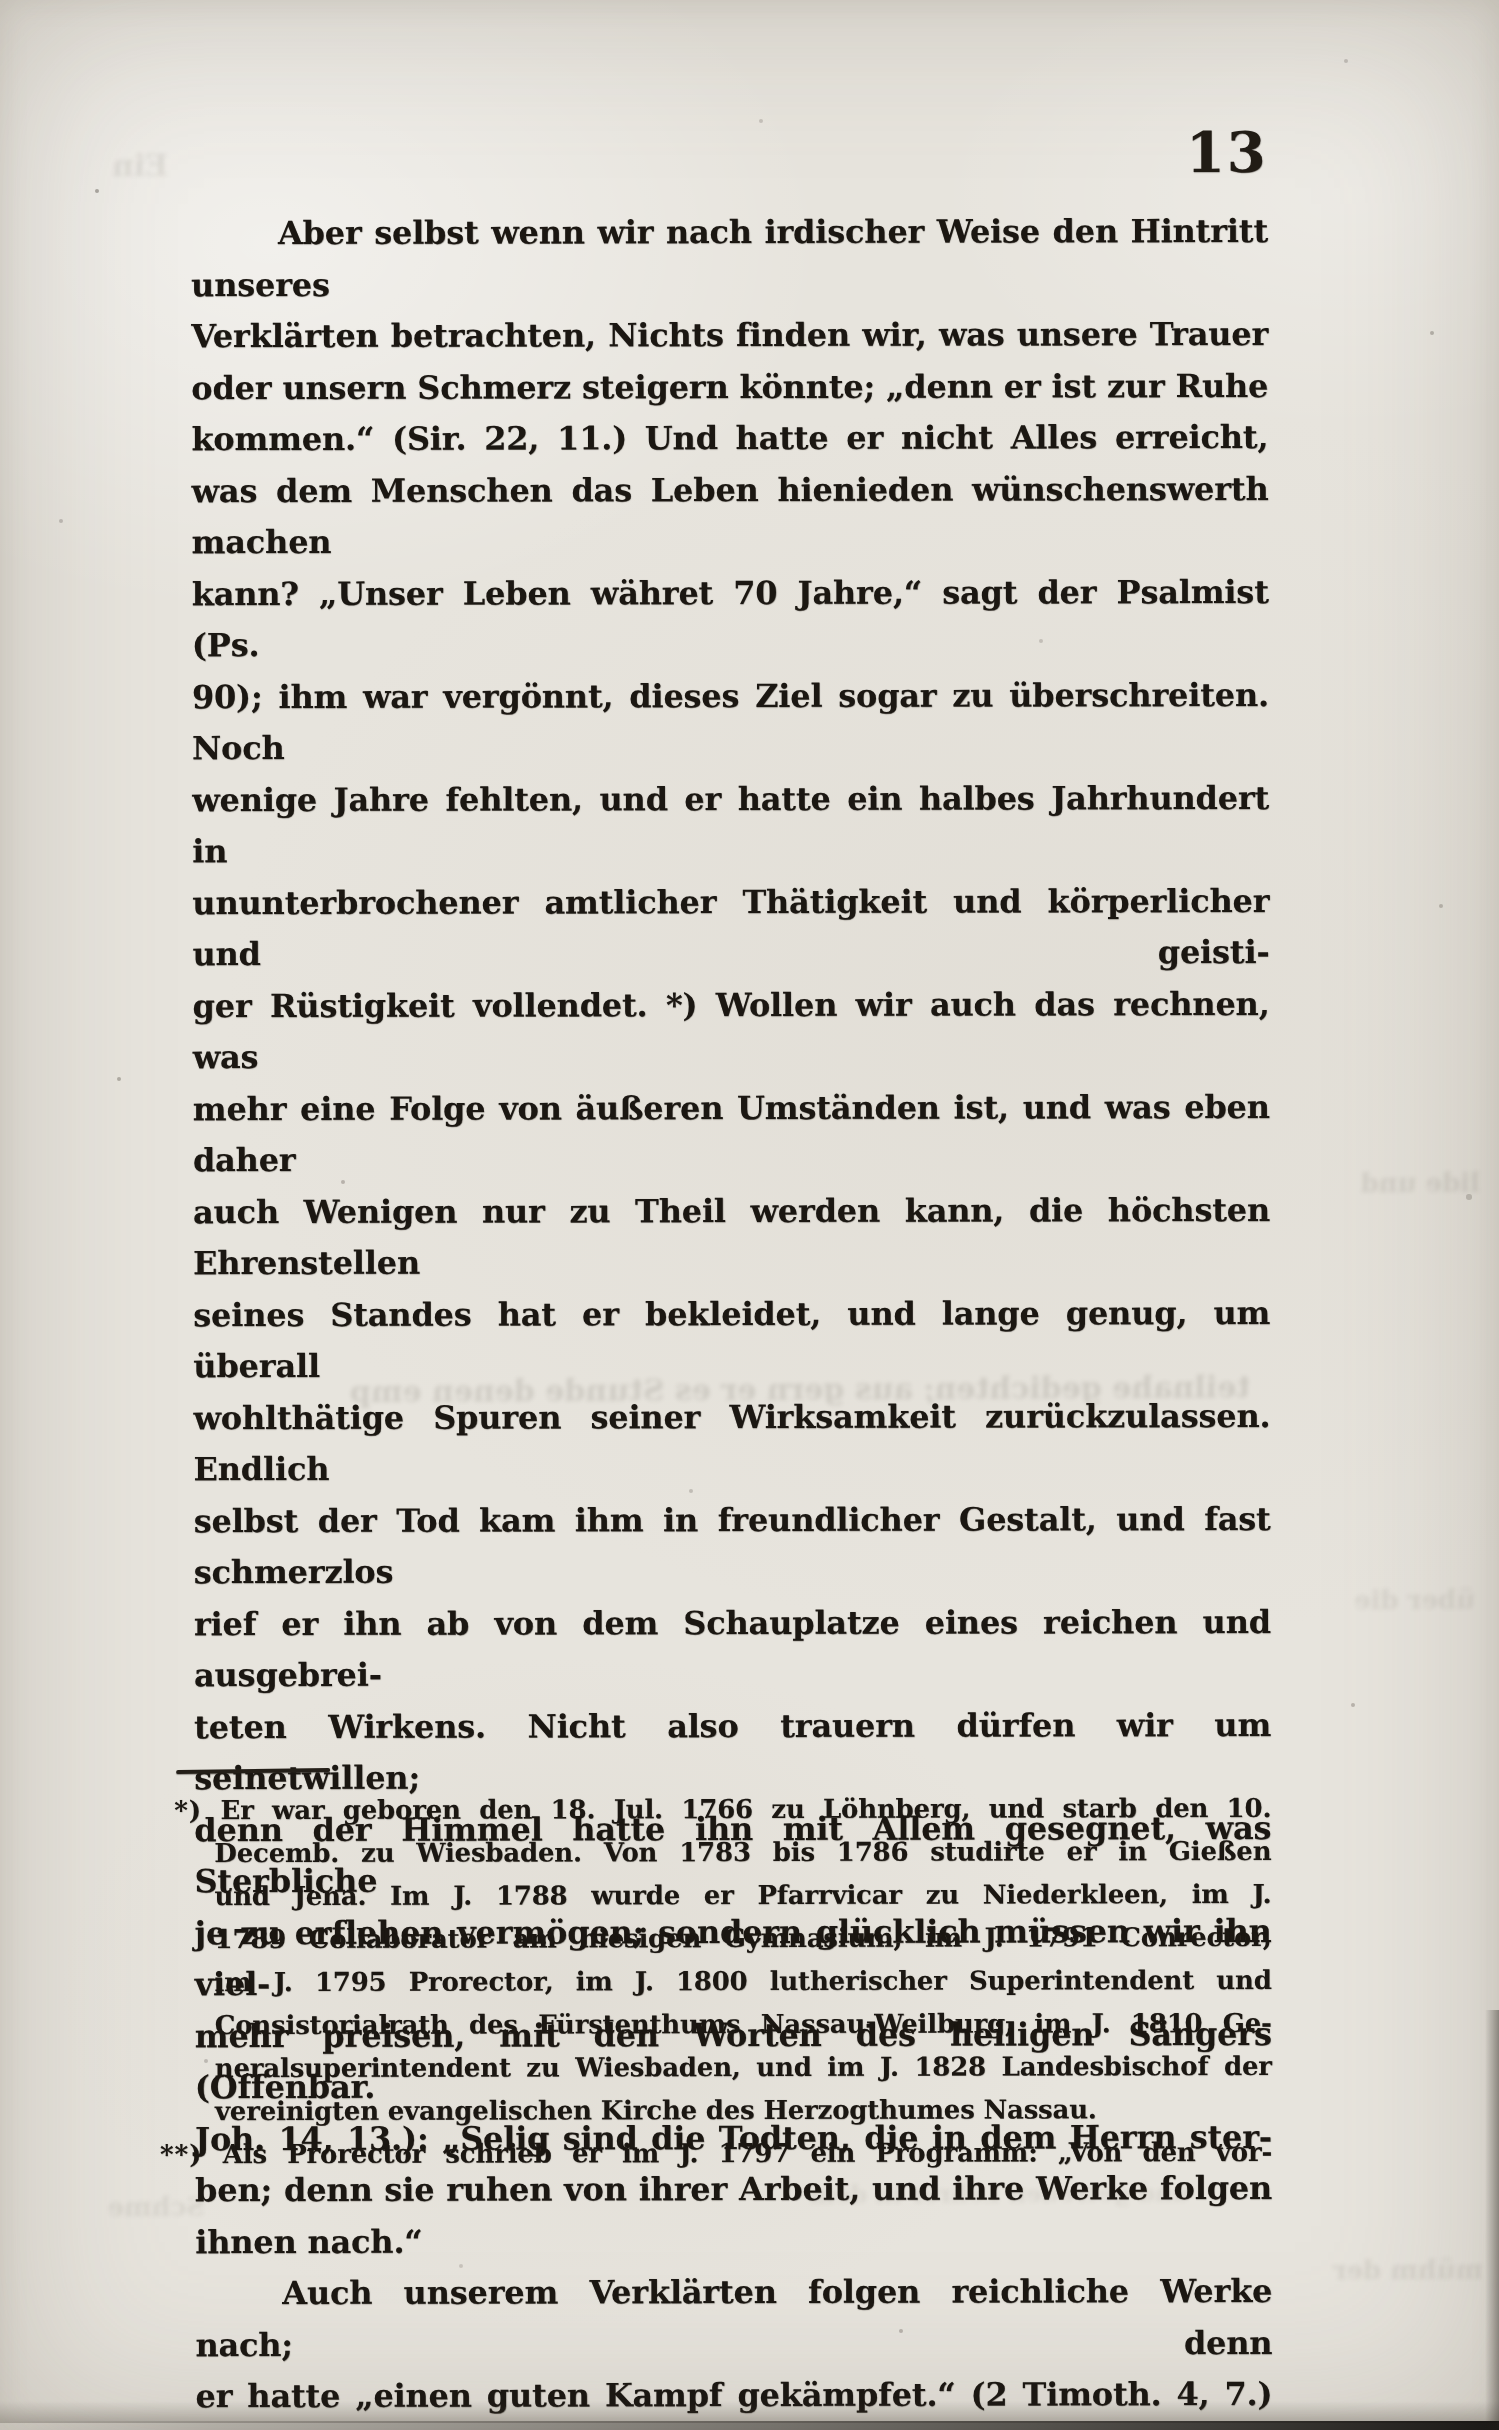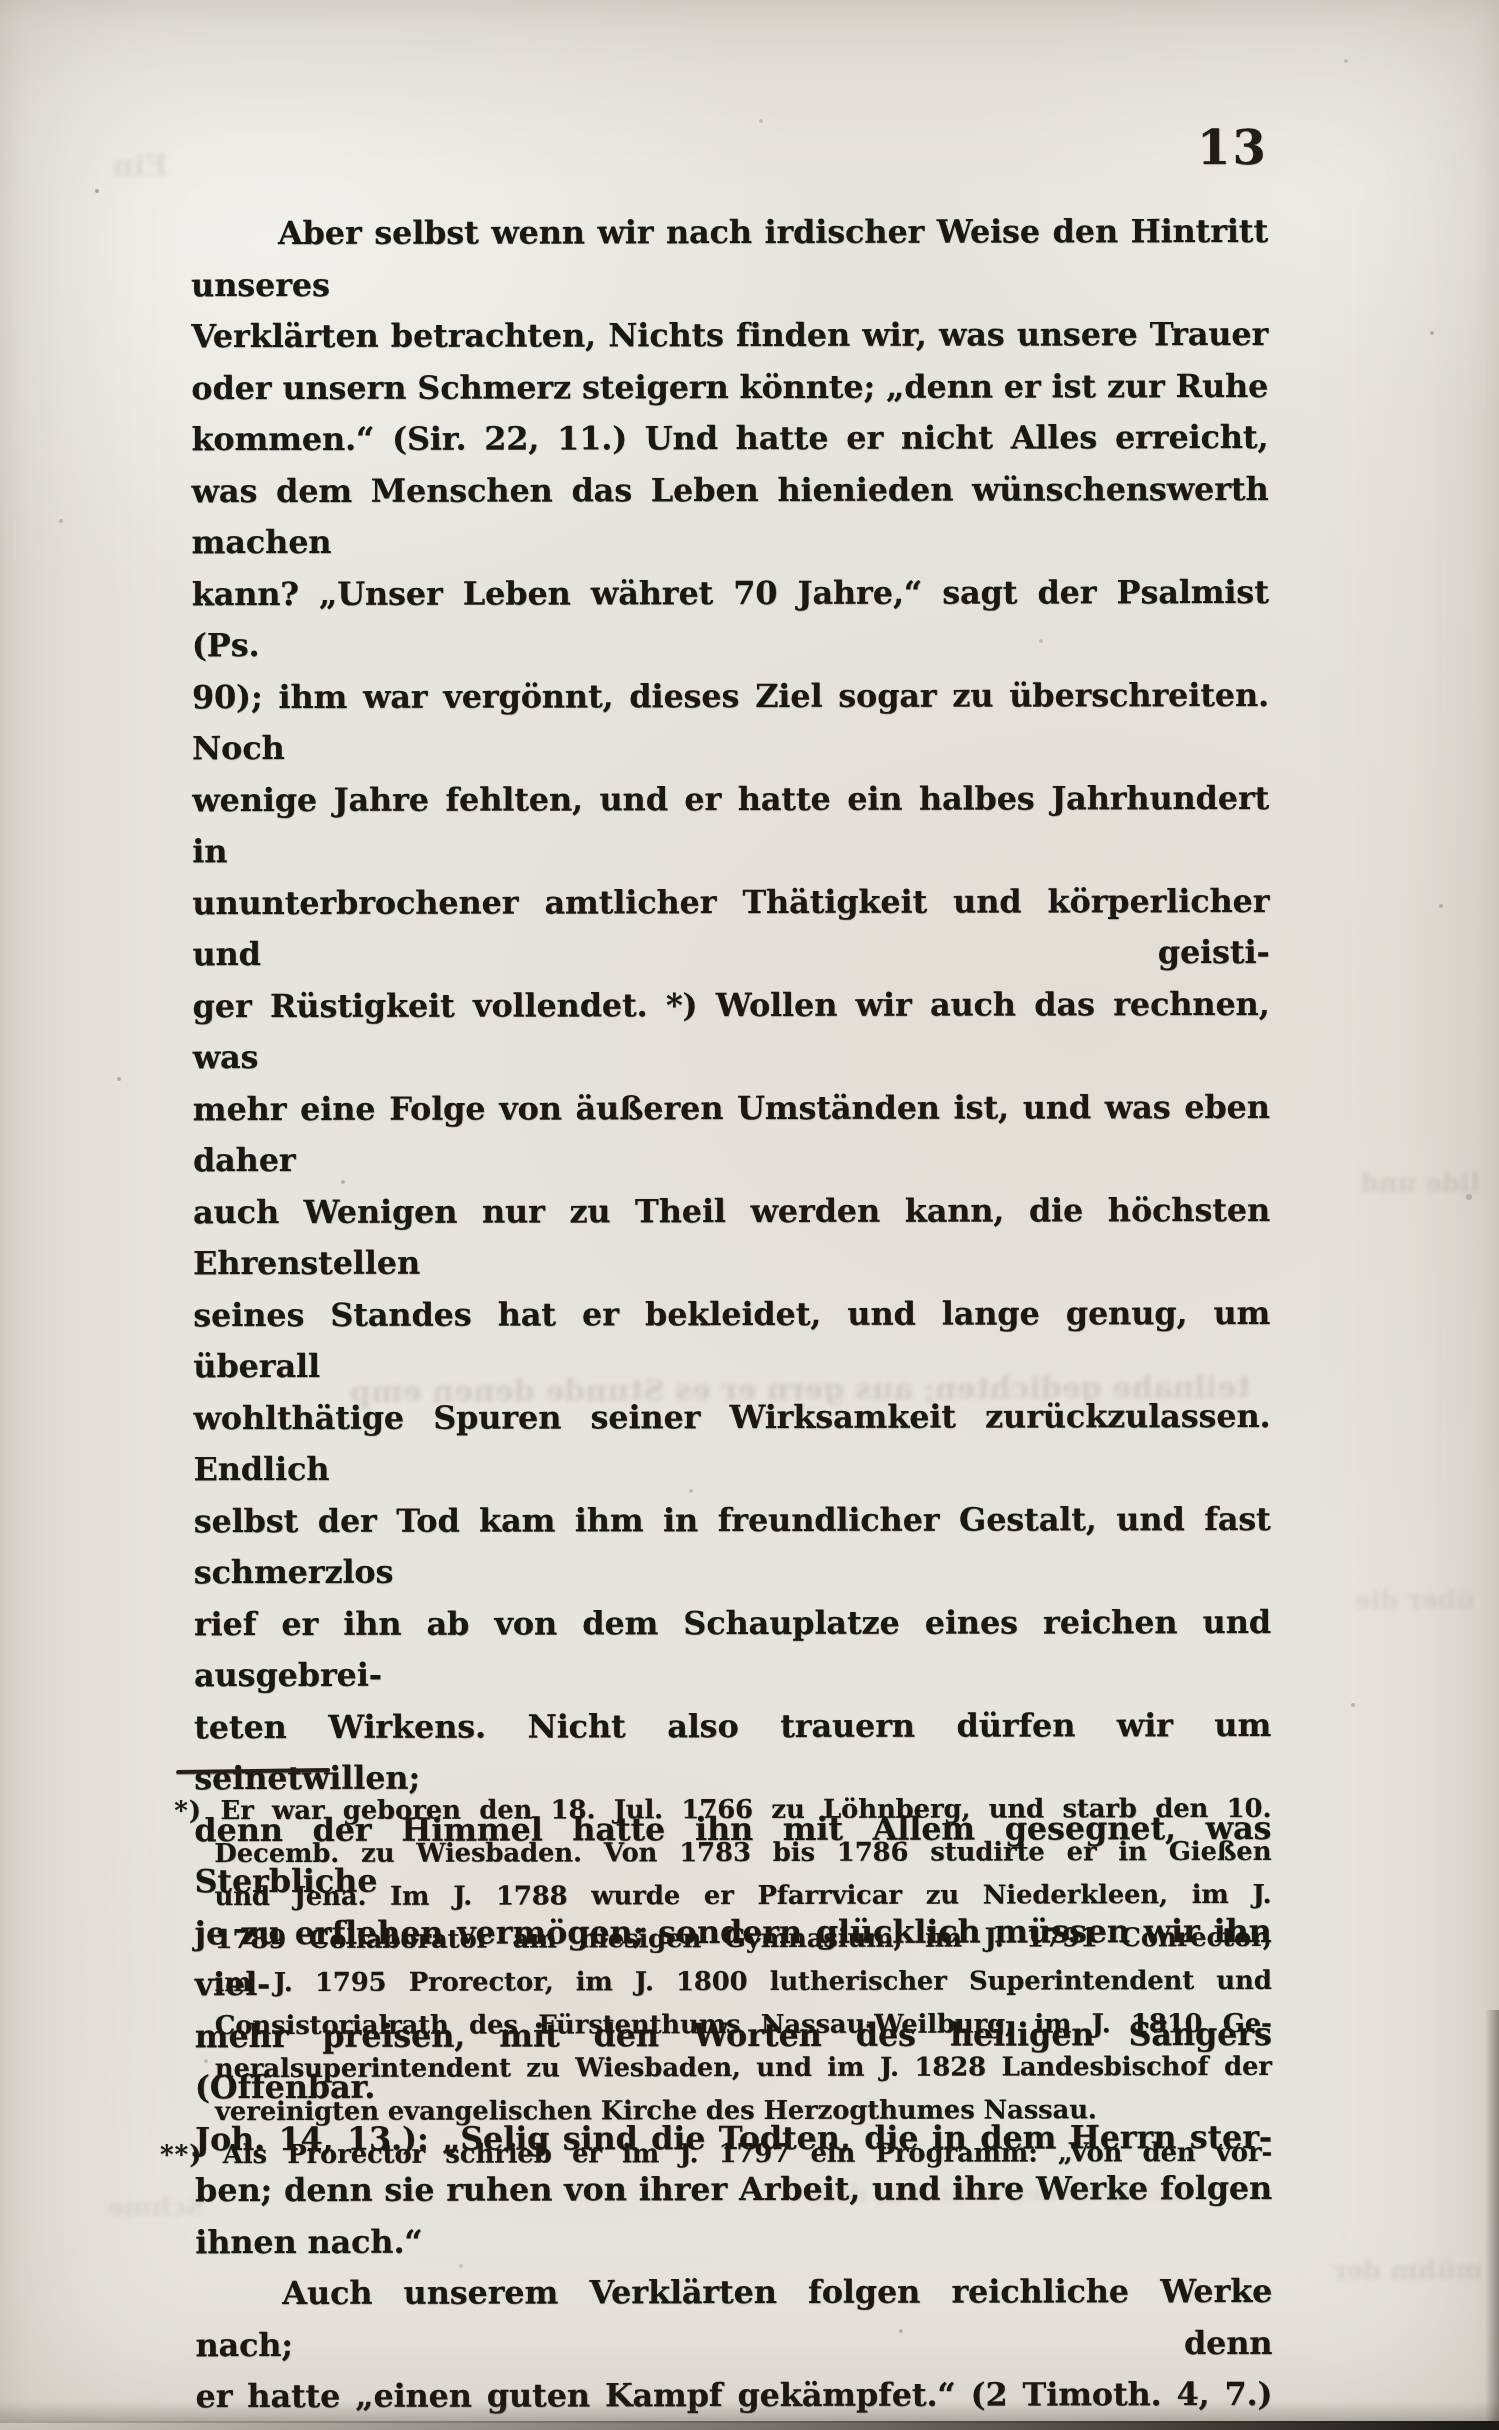--- a/index.html
+++ b/index.html
@@ -16,21 +16,21 @@
       radial-gradient(1300px 950px at 72% 42%, rgba(213,208,198,.30), transparent 66%),
       radial-gradient(850px 560px at 38% 82%, rgba(214,209,199,.33), transparent 60%),
       radial-gradient(700px 400px at 90% 8%, rgba(255,255,255,.25), transparent 60%),
       #e7e4dd;
     box-shadow: inset 0 0 170px rgba(110,100,85,.28), inset 0 0 30px rgba(120,110,95,.14);
     color:#1b1712;
   }
   .content{position:absolute;inset:0;transform:rotate(-0.12deg);}
   .pageno{
     position:absolute;top:120px;left:1120px;width:150px;text-align:right;
-    font-size:48px;font-weight:700;letter-spacing:2px;color:#211c15;
+    font-size:56px;font-weight:700;letter-spacing:2px;color:#211c15;
     text-shadow:0.4px 0.5px 1px rgba(25,20,15,.5);
   }
   .main{
     position:absolute;left:193px;top:207px;width:1077px;
     font-size:32px;line-height:51.5px;font-weight:700;letter-spacing:-.2px;
     text-shadow:0.3px 0.5px 0.9px rgba(28,22,16,.55);
   }
   .fns{
     position:absolute;left:213px;top:1788px;width:1057px;
     font-size:26px;line-height:43px;font-weight:700;letter-spacing:-.2px;

